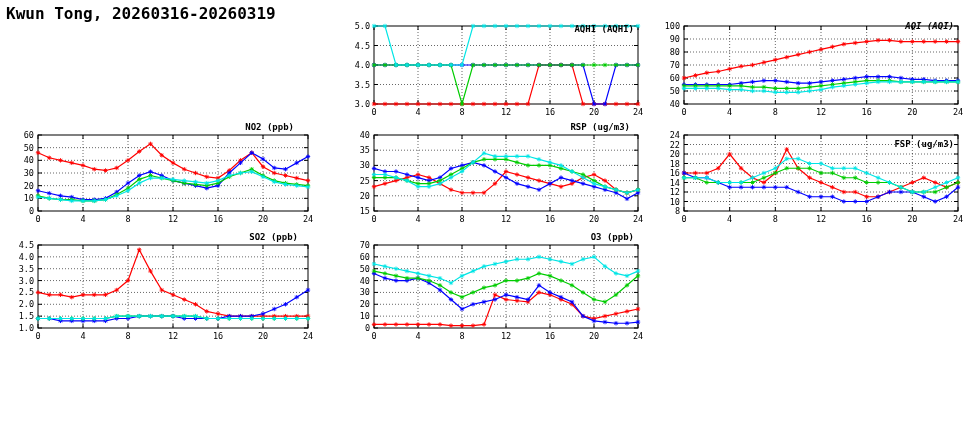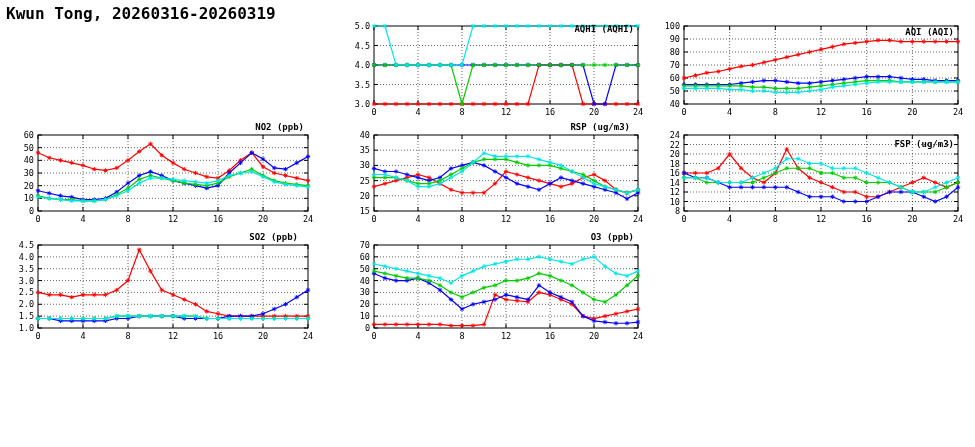--- a/index.html
+++ b/index.html
@@ -323,21 +323,21 @@
         <path d="M210.46666666666667,71.2L214.86666666666665,71.2M212.66666666666666,69L212.66666666666666,73.4M211.12666666666667,69.66L214.20666666666665,72.74000000000001M211.12666666666667,72.74000000000001L214.20666666666665,69.66" stroke="#00e5e5" stroke-width="0.9" fill="none"></path>
         <path d="M221.88333333333335,69.9L226.28333333333333,69.9M224.08333333333334,67.7L224.08333333333334,72.10000000000001M222.54333333333335,68.36L225.62333333333333,71.44000000000001M222.54333333333335,71.44000000000001L225.62333333333333,68.36" stroke="#00e5e5" stroke-width="0.9" fill="none"></path>
         <path d="M233.3,69.9L237.7,69.9M235.5,67.7L235.5,72.10000000000001M233.96,68.36L237.04,71.44000000000001M233.96,71.44000000000001L237.04,68.36" stroke="#00e5e5" stroke-width="0.9" fill="none"></path>
         <path d="M244.71666666666667,69.9L249.11666666666665,69.9M246.91666666666666,67.7L246.91666666666666,72.10000000000001M245.37666666666667,68.36L248.45666666666665,71.44000000000001M245.37666666666667,71.44000000000001L248.45666666666665,68.36" stroke="#00e5e5" stroke-width="0.9" fill="none"></path>
         <path d="M256.1333333333334,69.9L260.53333333333336,69.9M258.33333333333337,67.7L258.33333333333337,72.10000000000001M256.79333333333335,68.36L259.8733333333334,71.44000000000001M256.79333333333335,71.44000000000001L259.8733333333334,68.36" stroke="#00e5e5" stroke-width="0.9" fill="none"></path>
         <path d="M267.55,69.9L271.95,69.9M269.75,67.7L269.75,72.10000000000001M268.21,68.36L271.29,71.44000000000001M268.21,71.44000000000001L271.29,68.36" stroke="#00e5e5" stroke-width="0.9" fill="none"></path>
         <path d="M278.96666666666664,69.9L283.3666666666666,69.9M281.16666666666663,67.7L281.16666666666663,72.10000000000001M279.6266666666666,68.36L282.70666666666665,71.44000000000001M279.6266666666666,71.44000000000001L282.70666666666665,68.36" stroke="#00e5e5" stroke-width="0.9" fill="none"></path>
         <path d="M290.3833333333334,69.9L294.78333333333336,69.9M292.58333333333337,67.7L292.58333333333337,72.10000000000001M291.04333333333335,68.36L294.1233333333334,71.44000000000001M291.04333333333335,71.44000000000001L294.1233333333334,68.36" stroke="#00e5e5" stroke-width="0.9" fill="none"></path>
         <path d="M301.8,69.9L306.2,69.9M304,67.7L304,72.10000000000001M302.46,68.36L305.54,71.44000000000001M302.46,71.44000000000001L305.54,68.36" stroke="#00e5e5" stroke-width="0.9" fill="none"></path>
       </svg>
-      <div class="ptitle" style="right: 10px; top: 15px;">AQI (AQI)</div>
+      <div class="ptitle" style="right: 10px; top: 9px; font-style: italic;">AQI (AQI)</div>
     </div>
     <div class="plotwrap" style="left: 8px; top: 121px; width: 306px; height: 108px;">
       <svg width="306" height="108">
         <line x1="75" y1="14" x2="75" y2="90" stroke="#000" stroke-width="0.6" stroke-dasharray="1,2"></line>
         <line x1="120" y1="14" x2="120" y2="90" stroke="#000" stroke-width="0.6" stroke-dasharray="1,2"></line>
         <line x1="165" y1="14" x2="165" y2="90" stroke="#000" stroke-width="0.6" stroke-dasharray="1,2"></line>
         <line x1="210" y1="14" x2="210" y2="90" stroke="#000" stroke-width="0.6" stroke-dasharray="1,2"></line>
         <line x1="255" y1="14" x2="255" y2="90" stroke="#000" stroke-width="0.6" stroke-dasharray="1,2"></line>
         <line x1="30" y1="77.33333333333333" x2="300" y2="77.33333333333333" stroke="#000" stroke-width="0.6" stroke-dasharray="1,2"></line>
         <line x1="30" y1="64.66666666666667" x2="300" y2="64.66666666666667" stroke="#000" stroke-width="0.6" stroke-dasharray="1,2"></line>
@@ -485,21 +485,21 @@
         <path d="M207.8,59.599999999999994L212.2,59.599999999999994M210,57.39999999999999L210,61.8M208.46,58.059999999999995L211.54,61.13999999999999M208.46,61.13999999999999L211.54,58.059999999999995" stroke="#00e5e5" stroke-width="0.9" fill="none"></path>
         <path d="M219.05,54.53333333333333L223.45,54.53333333333333M221.25,52.33333333333333L221.25,56.733333333333334M219.71,52.99333333333333L222.79,56.07333333333333M219.71,56.07333333333333L222.79,52.99333333333333" stroke="#00e5e5" stroke-width="0.9" fill="none"></path>
         <path d="M230.3,52L234.7,52M232.5,49.8L232.5,54.2M230.96,50.46L234.04,53.54M230.96,53.54L234.04,50.46" stroke="#00e5e5" stroke-width="0.9" fill="none"></path>
         <path d="M241.55,50.73333333333333L245.95,50.73333333333333M243.75,48.533333333333324L243.75,52.93333333333333M242.21,49.19333333333333L245.29,52.273333333333326M242.21,52.273333333333326L245.29,49.19333333333333" stroke="#00e5e5" stroke-width="0.9" fill="none"></path>
         <path d="M252.8,55.8L257.2,55.8M255,53.599999999999994L255,58M253.46,54.26L256.54,57.339999999999996M253.46,57.339999999999996L256.54,54.26" stroke="#00e5e5" stroke-width="0.9" fill="none"></path>
         <path d="M264.05,60.86666666666666L268.45,60.86666666666666M266.25,58.66666666666666L266.25,63.06666666666666M264.71,59.32666666666666L267.79,62.40666666666666M264.71,62.40666666666666L267.79,59.32666666666666" stroke="#00e5e5" stroke-width="0.9" fill="none"></path>
         <path d="M275.3,63.400000000000006L279.7,63.400000000000006M277.5,61.2L277.5,65.60000000000001M275.96,61.86000000000001L279.04,64.94000000000001M275.96,64.94000000000001L279.04,61.86000000000001" stroke="#00e5e5" stroke-width="0.9" fill="none"></path>
         <path d="M286.55,64.66666666666667L290.95,64.66666666666667M288.75,62.46666666666667L288.75,66.86666666666667M287.21,63.12666666666667L290.29,66.20666666666668M287.21,66.20666666666668L290.29,63.12666666666667" stroke="#00e5e5" stroke-width="0.9" fill="none"></path>
         <path d="M297.8,65.93333333333334L302.2,65.93333333333334M300,63.733333333333334L300,68.13333333333334M298.46,64.39333333333333L301.54,67.47333333333334M298.46,67.47333333333334L301.54,64.39333333333333" stroke="#00e5e5" stroke-width="0.9" fill="none"></path>
       </svg>
-      <div class="ptitle" style="right: 10px; top: 1px; margin-left: 44px;">NO2 (ppb)</div>
+      <div class="ptitle" style="right: 20px; top: 1px; margin-left: 44px;">NO2 (ppb)</div>
     </div>
     <div class="plotwrap" style="left: 344px; top: 121px; width: 300px; height: 108px;">
       <svg width="300" height="108">
         <line x1="74" y1="14" x2="74" y2="90" stroke="#000" stroke-width="0.6" stroke-dasharray="1,2"></line>
         <line x1="118" y1="14" x2="118" y2="90" stroke="#000" stroke-width="0.6" stroke-dasharray="1,2"></line>
         <line x1="162" y1="14" x2="162" y2="90" stroke="#000" stroke-width="0.6" stroke-dasharray="1,2"></line>
         <line x1="206" y1="14" x2="206" y2="90" stroke="#000" stroke-width="0.6" stroke-dasharray="1,2"></line>
         <line x1="250" y1="14" x2="250" y2="90" stroke="#000" stroke-width="0.6" stroke-dasharray="1,2"></line>
         <line x1="30" y1="74.8" x2="294" y2="74.8" stroke="#000" stroke-width="0.6" stroke-dasharray="1,2"></line>
         <line x1="30" y1="59.599999999999994" x2="294" y2="59.599999999999994" stroke="#000" stroke-width="0.6" stroke-dasharray="1,2"></line>

